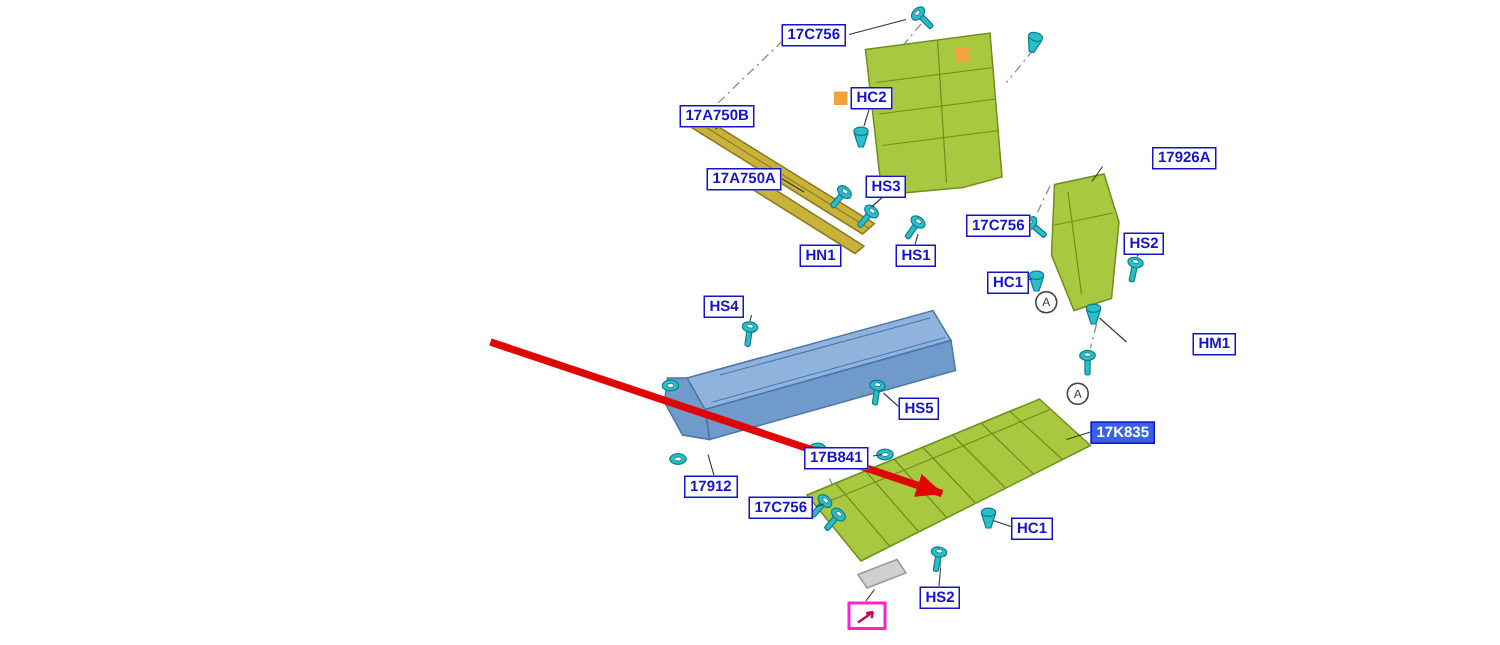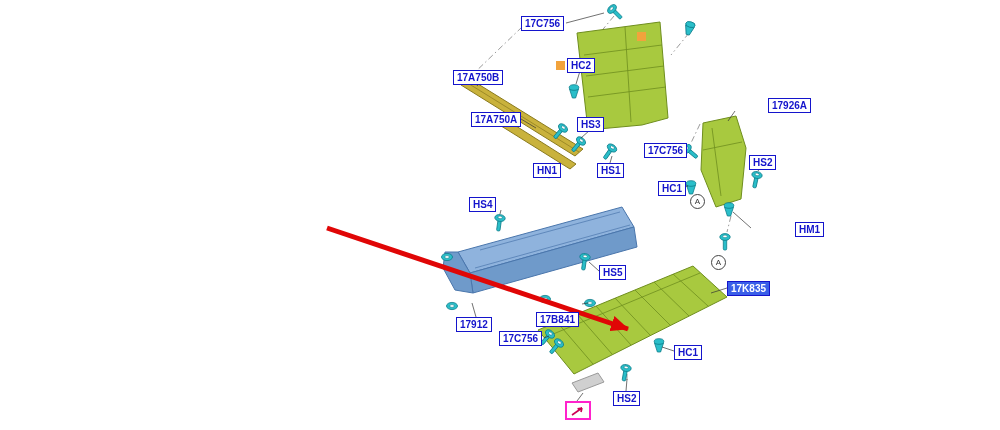--- a/index.html
+++ b/index.html
@@ -187,21 +187,21 @@
   <div class="plabel" style="left:577px; top:117px;">HS3</div>
   <div class="plabel" style="left:517px; top:163px;margin-left:16px;">HN1</div>
   <div class="plabel" style="left:597px; top:163px;">HS1</div>
   <div class="plabel" style="left:733px; top:98px;margin-left:35px;">17926A</div>
   <div class="plabel" style="left:644px; top:143px;">17C756</div>
   <div class="plabel" style="left:749px; top:155px;">HS2</div>
   <div class="plabel" style="left:658px; top:181px;">HC1</div>
   <div class="plabel" style="left:795px; top:222px;">HM1</div>
   <div class="plabel" style="left:469px; top:197px;">HS4</div>
   <div class="plabel" style="left:599px; top:265px;">HS5</div>
-  <div class="plabel" style="left:536px; top:312px;">17B841</div>
+  <div class="plabel" style="left:536px; top:298px;">17B841</div>
   <div class="plabel" style="left:456px; top:317px;">17912</div>
   <div class="plabel" style="left:499px; top:331px;">17C756</div>
   <div class="plabel hl" style="left:727px; top:281px;">17K835</div>
   <div class="plabel" style="left:674px; top:345px;">HC1</div>
   <div class="plabel" style="left:613px; top:391px;">HS2</div>
 
   <div class="marker" style="left:690px; top:194px;">A</div>
   <div class="marker" style="left:711px; top:255px;">A</div>
 
   <div class="osq" style="left:556px; top:61px;"></div>

